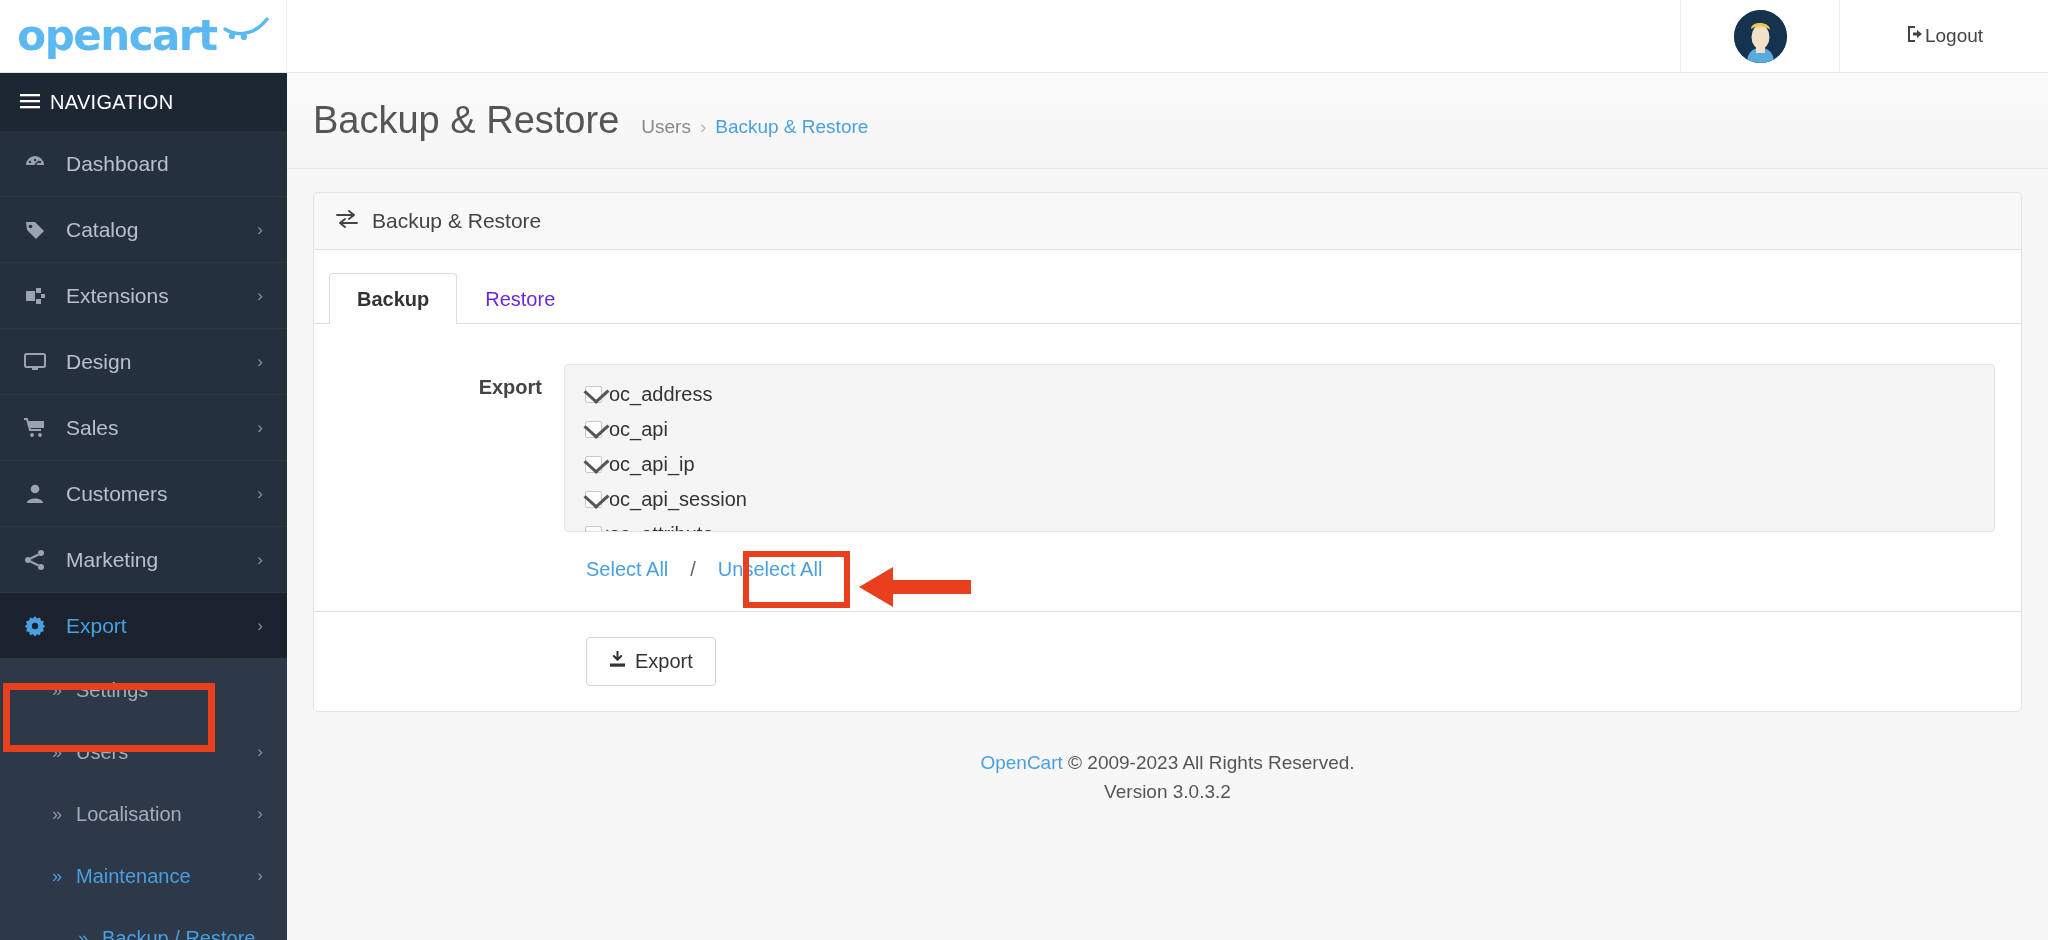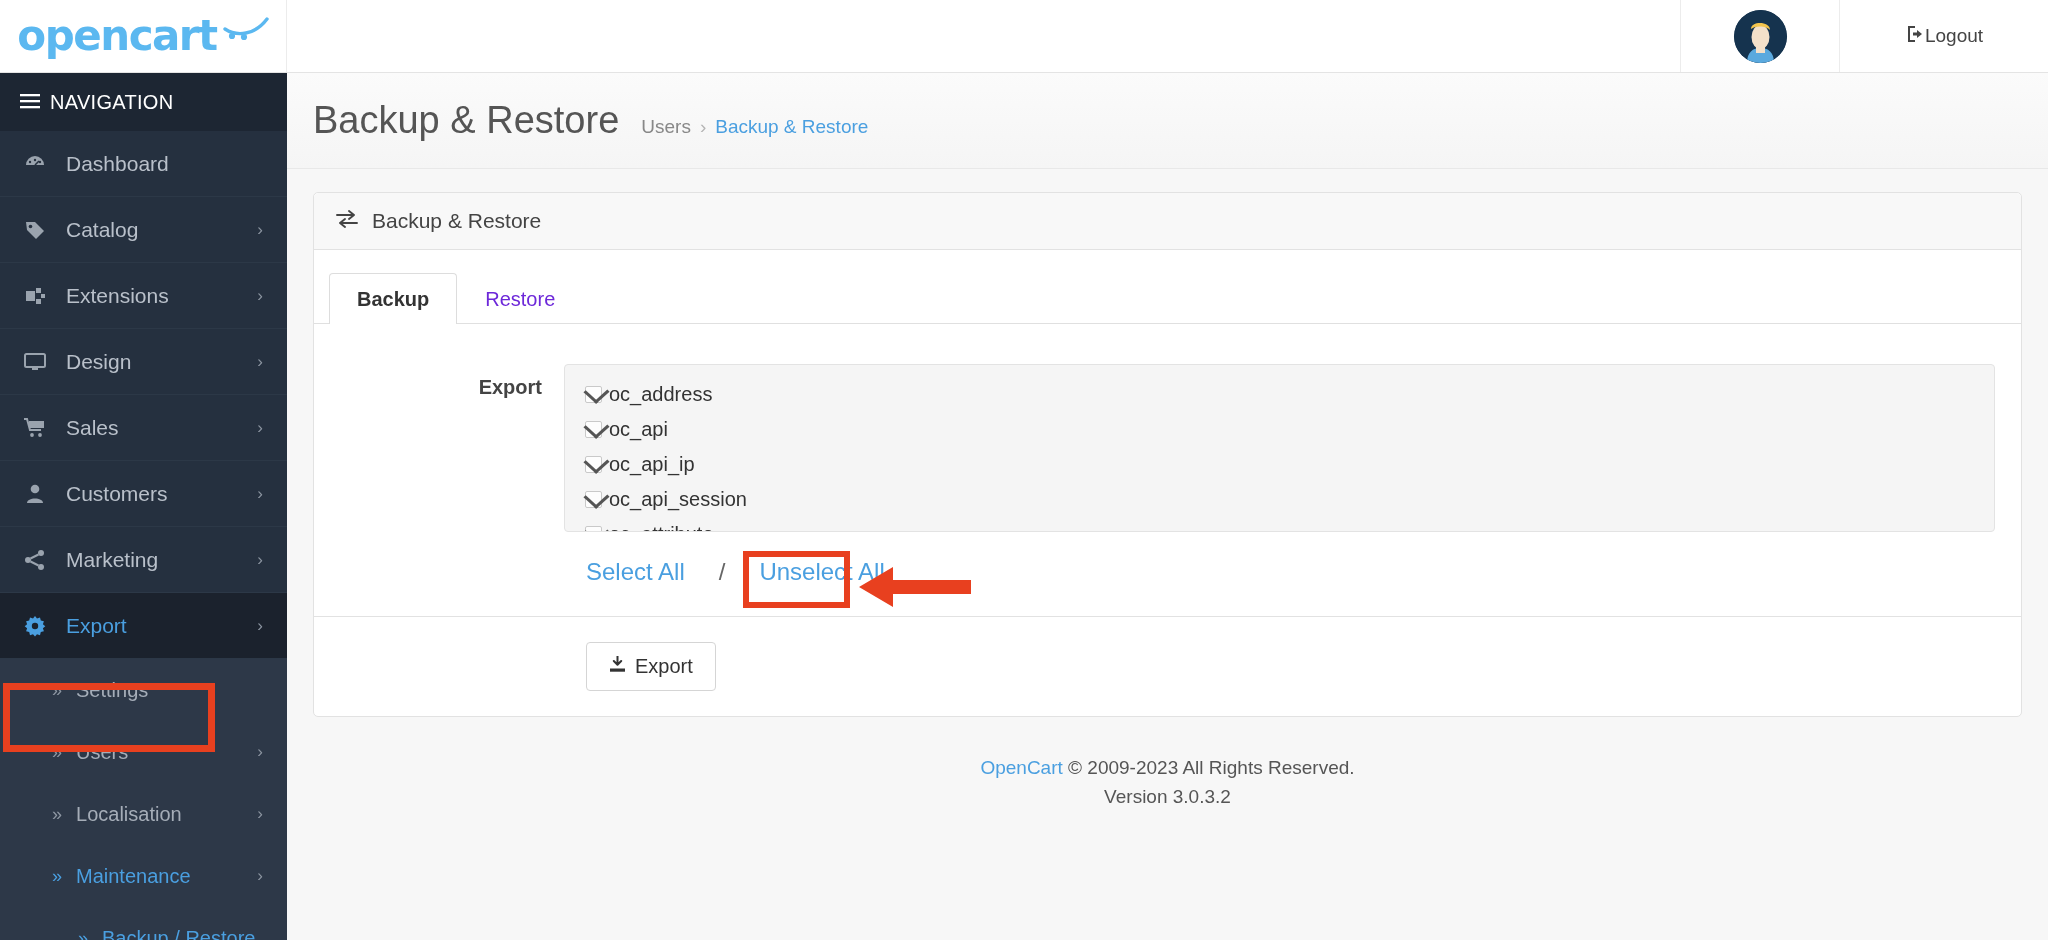--- a/index.html
+++ b/index.html
@@ -167,23 +167,23 @@
     width: 17px; height: 17px; flex: none; position: relative;
     border: 1px solid #c9c9c9; background: #fdfdfd; border-radius: 2px;
   }
   .chk::after {
     content: ""; position: absolute;
     left: 2px; top: -4px; width: 14px; height: 15px;
     border-right: 3px solid #555; border-bottom: 3px solid #555;
     transform: rotate(42deg) skewX(-6deg);
   }
   .select-links {
-    display: flex; align-items: center; gap: 34px;
+    display: flex; align-items: center; gap: 22px;
     padding: 26px 26px 30px 272px;
-    font-size: 24px;
+    font-size: 20px;
   }
   .select-links a { color: #4a9fe0; text-decoration: none; cursor: pointer; }
   .sep { color: #666; }
   .panel-foot {
     border-top: 1px solid #e2e2e2;
     padding: 25px 26px 25px 0;
     display: flex; justify-content: flex-start;
     padding-left: 272px;
   }
   .btn-export {

